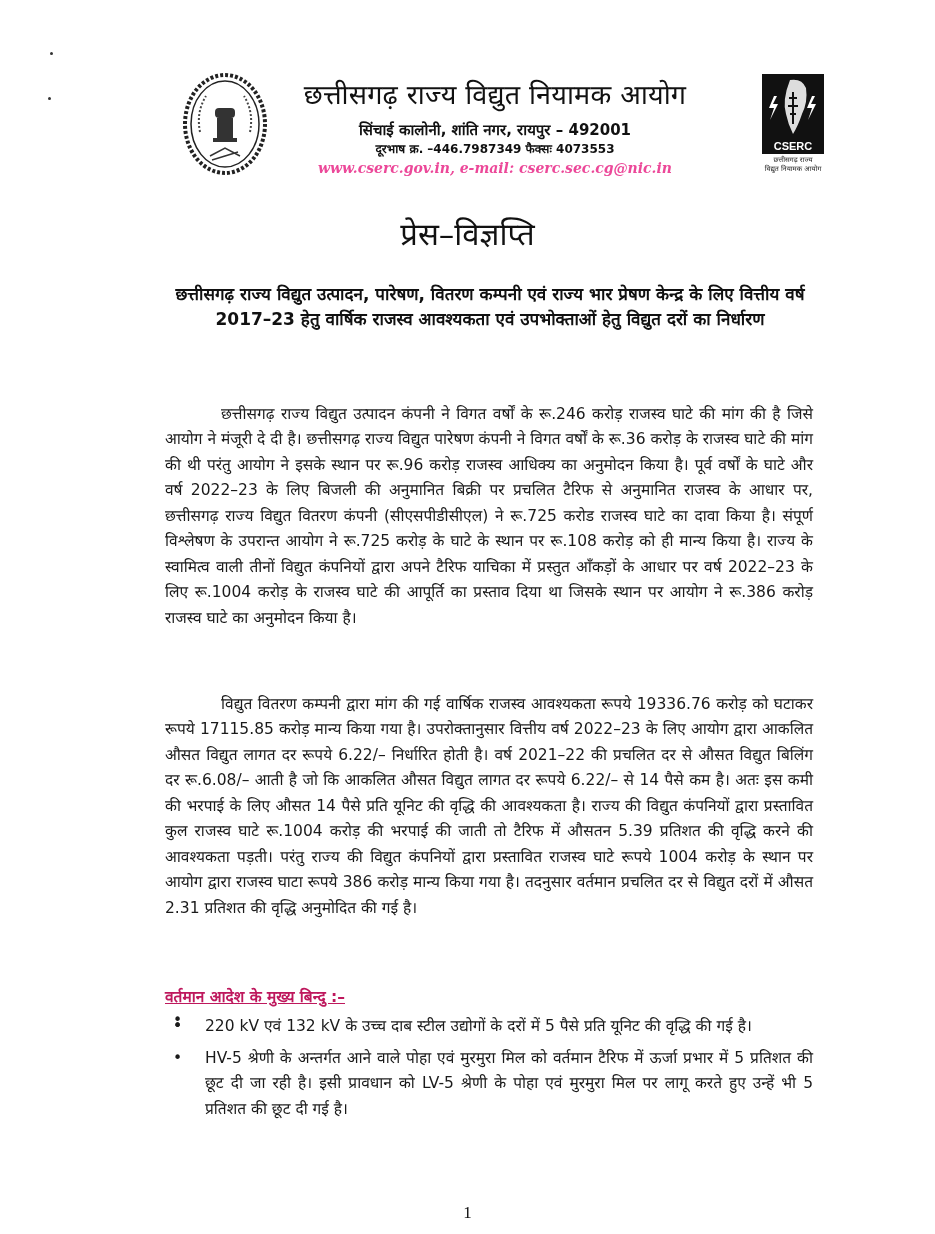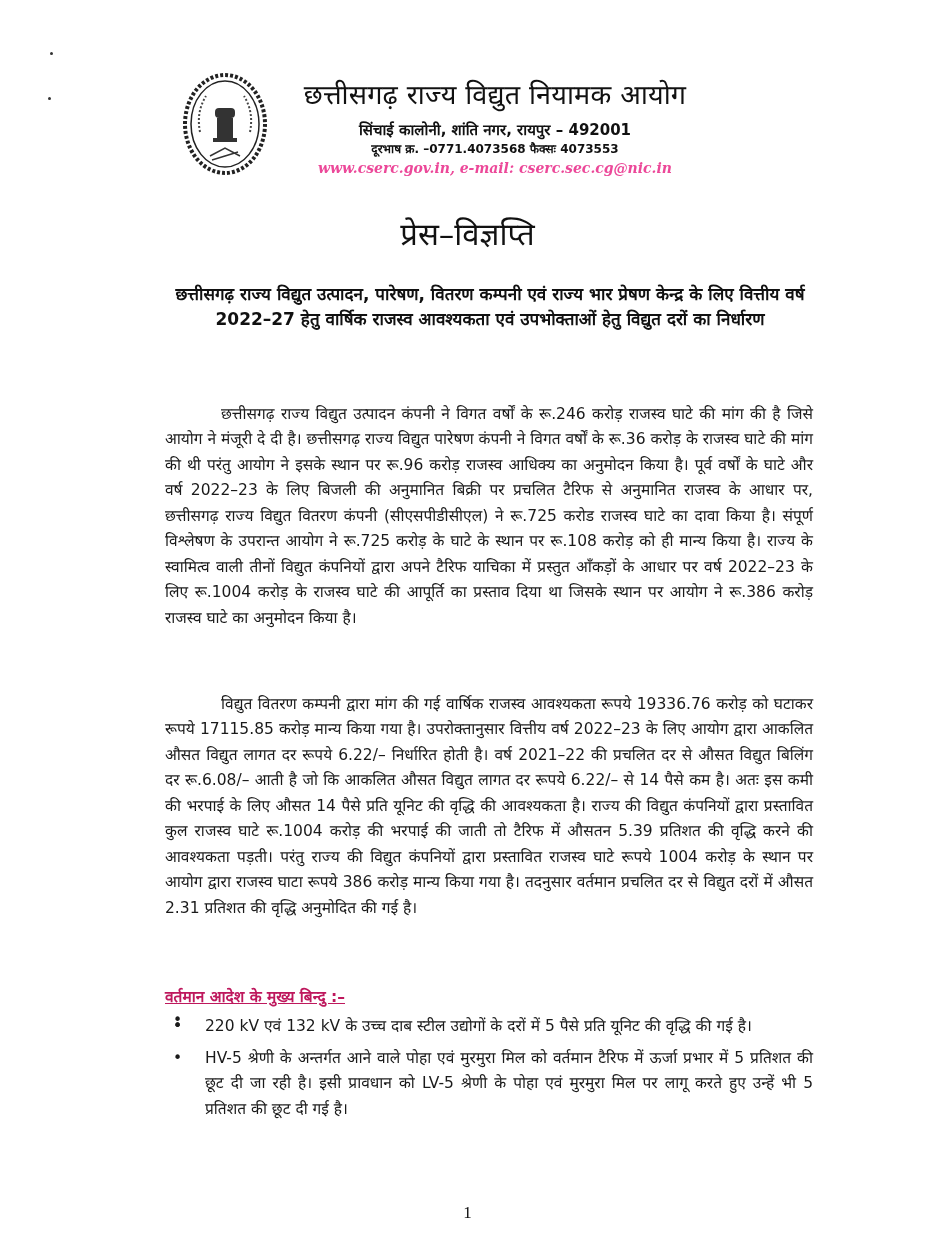--- a/index.html
+++ b/index.html
@@ -49,28 +49,43 @@
       <rect x="33" y="36" width="20" height="10" rx="4" fill="#333"></rect>
       <rect x="35" y="46" width="16" height="20" fill="#333"></rect>
       <rect x="31" y="66" width="24" height="4" fill="#333"></rect>
       <path d="M28 84 L43 76 L58 84 M30 88 L56 80" fill="none" stroke="#333" stroke-width="1.5"></path>
     </svg>
   </div>
 
   <div class="org-block">
     <div class="org-name">छत्तीसगढ़ राज्य विद्युत नियामक आयोग</div>
     <div class="org-addr">सिंचाई कालोनी, शांति नगर, रायपुर – 492001</div>
-    <div class="org-phone">दूरभाष क्र. –0771.4073568 फैक्सः 4073553</div>
+    <div class="org-phone">दूरभाष क्र. –446.7987349 फैक्सः 4073553</div>
     <div class="org-web">www.cserc.gov.in, e-mail: cserc.sec.cg@nic.in</div>
   </div>
 
+  <div class="cserc-logo">
+    <div class="cserc-box">
+      <svg width="62" height="64" viewBox="0 0 62 64">
+        <path d="M28 6 Q40 4 44 14 Q46 28 40 40 Q36 52 31 60 Q26 50 24 40 Q20 26 28 6 Z" fill="#ddd"></path>
+        <path d="M31 18 L31 50 M27 24 L35 24 M26 32 L36 32 M28 40 L34 40" stroke="#111" stroke-width="2"></path>
+        <path d="M12 22 L7 34 L12 34 L8 46 L16 30 L11 30 L15 22 Z" fill="#fff"></path>
+        <path d="M50 22 L45 34 L50 34 L46 46 L54 30 L49 30 L53 22 Z" fill="#fff"></path>
+      </svg>
+      <div class="cserc-text">CSERC</div>
+    </div>
+    <div class="cserc-sub">
+      <div>छत्तीसगढ़ राज्य</div>
+      <div>विद्युत नियामक आयोग</div>
+    </div>
+  </div>
 </div>
 
 <div class="title">प्रेस–विज्ञप्ति</div>
-<div class="subtitle">छत्तीसगढ़ राज्य विद्युत उत्पादन, पारेषण, वितरण कम्पनी एवं राज्य भार प्रेषण केन्द्र के लिए वित्तीय वर्ष 2022–27 हेतु वार्षिक राजस्व आवश्यकता एवं उपभोक्ताओं हेतु विद्युत दरों का निर्धारण</div>
+<div class="subtitle">छत्तीसगढ़ राज्य विद्युत उत्पादन, पारेषण, वितरण कम्पनी एवं राज्य भार प्रेषण केन्द्र के लिए वित्तीय वर्ष 2017–23 हेतु वार्षिक राजस्व आवश्यकता एवं उपभोक्ताओं हेतु विद्युत दरों का निर्धारण</div>
 
 <p class="para para1">छत्तीसगढ़ राज्य विद्युत उत्पादन कंपनी ने विगत वर्षों के रू.246 करोड़ राजस्व घाटे की मांग की है जिसे आयोग ने मंजूरी दे दी है। छत्तीसगढ़ राज्य विद्युत पारेषण कंपनी ने विगत वर्षों के रू.36 करोड़ के राजस्व घाटे की मांग की थी परंतु आयोग ने इसके स्थान पर रू.96 करोड़ राजस्व आधिक्य का अनुमोदन किया है। पूर्व वर्षों के घाटे और वर्ष 2022–23 के लिए बिजली की अनुमानित बिक्री पर प्रचलित टैरिफ से अनुमानित राजस्व के आधार पर, छत्तीसगढ़ राज्य विद्युत वितरण कंपनी (सीएसपीडीसीएल) ने रू.725 करोड राजस्व घाटे का दावा किया है। संपूर्ण विश्लेषण के उपरान्त आयोग ने रू.725 करोड़ के घाटे के स्थान पर रू.108 करोड़ को ही मान्य किया है। राज्य के स्वामित्व वाली तीनों विद्युत कंपनियों द्वारा अपने टैरिफ याचिका में प्रस्तुत आँकड़ों के आधार पर वर्ष 2022–23 के लिए रू.1004 करोड़ के राजस्व घाटे की आपूर्ति का प्रस्ताव दिया था जिसके स्थान पर आयोग ने रू.386 करोड़ राजस्व घाटे का अनुमोदन किया है।</p>
 <p class="para para2">विद्युत वितरण कम्पनी द्वारा मांग की गई वार्षिक राजस्व आवश्यकता रूपये 19336.76 करोड़ को घटाकर रूपये 17115.85 करोड़ मान्य किया गया है। उपरोक्तानुसार वित्तीय वर्ष 2022–23 के लिए आयोग द्वारा आकलित औसत विद्युत लागत दर रूपये 6.22/– निर्धारित होती है। वर्ष 2021–22 की प्रचलित दर से औसत विद्युत बिलिंग दर रू.6.08/– आती है जो कि आकलित औसत विद्युत लागत दर रूपये 6.22/– से 14 पैसे कम है। अतः इस कमी की भरपाई के लिए औसत 14 पैसे प्रति यूनिट की वृद्धि की आवश्यकता है। राज्य की विद्युत कंपनियों द्वारा प्रस्तावित कुल राजस्व घाटे रू.1004 करोड़ की भरपाई की जाती तो टैरिफ में औसतन 5.39 प्रतिशत की वृद्धि करने की आवश्यकता पड़ती। परंतु राज्य की विद्युत कंपनियों द्वारा प्रस्तावित राजस्व घाटे रूपये 1004 करोड़ के स्थान पर आयोग द्वारा राजस्व घाटा रूपये 386 करोड़ मान्य किया गया है। तदनुसार वर्तमान प्रचलित दर से विद्युत दरों में औसत 2.31 प्रतिशत की वृद्धि अनुमोदित की गई है।</p>
 
 <div class="points-heading">वर्तमान आदेश के मुख्य बिन्दु :–</div>
 <ul class="points">
   <li><span class="bullet">•</span></li>
   <li><span class="bullet">•</span></li>
   <li><span class="bullet">•</span><span>220 kV एवं 132 kV के उच्च दाब स्टील उद्योगों के दरों में 5 पैसे प्रति यूनिट की वृद्धि की गई है।</span></li>
   <li><span class="bullet">•</span><span>HV-5 श्रेणी के अन्तर्गत आने वाले पोहा एवं मुरमुरा मिल को वर्तमान टैरिफ में ऊर्जा प्रभार में 5 प्रतिशत की छूट दी जा रही है। इसी प्रावधान को LV-5 श्रेणी के पोहा एवं मुरमुरा मिल पर लागू करते हुए उन्हें भी 5 प्रतिशत की छूट दी गई है।</span></li>

